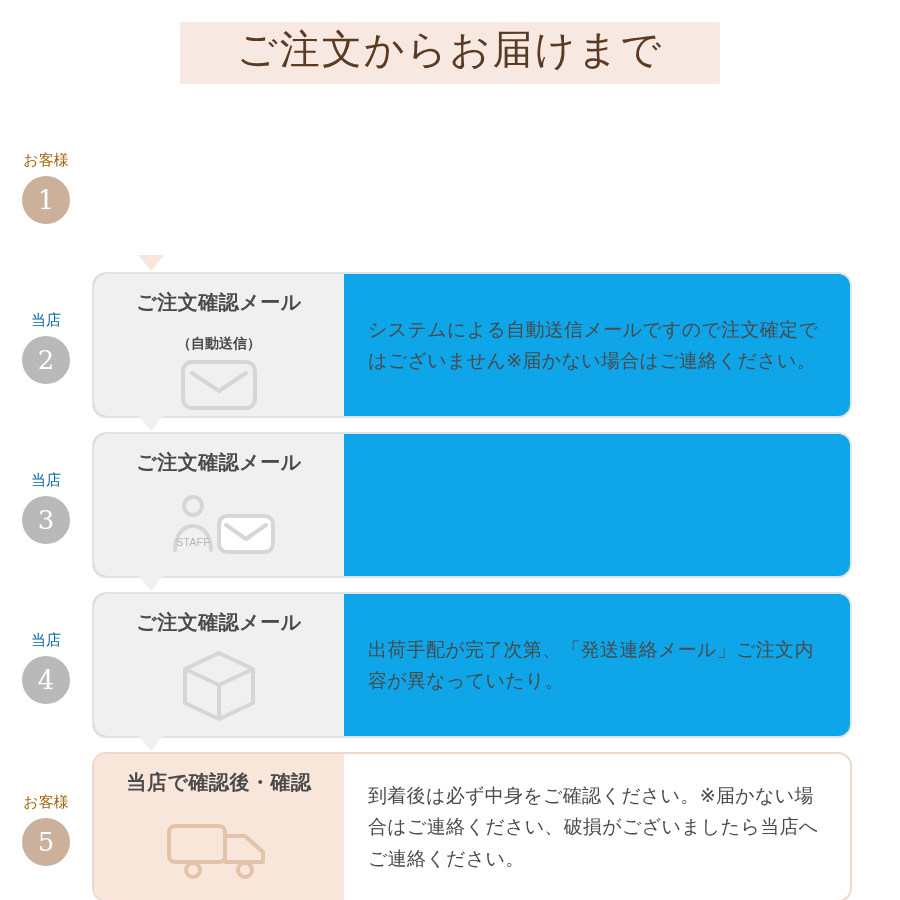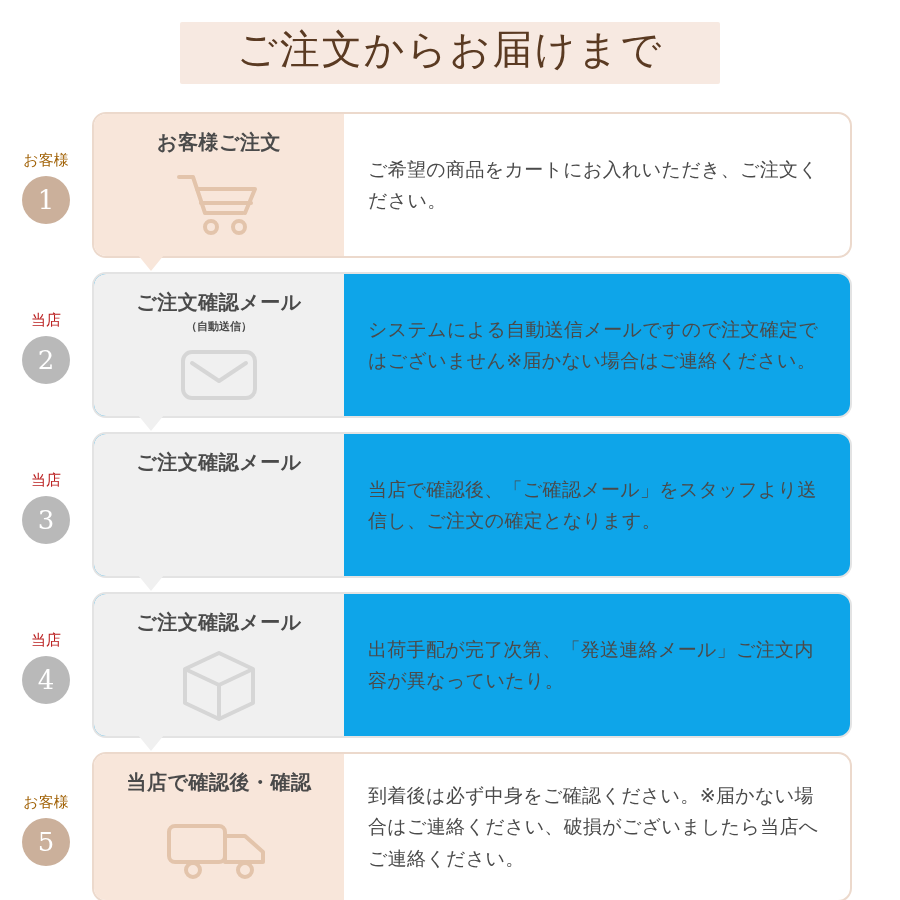--- a/index.html
+++ b/index.html
@@ -59,41 +59,41 @@
   .card-left{
     width:250px;flex:0 0 250px;
     display:flex;flex-direction:column;align-items:center;
     padding-top:16px;box-sizing:border-box;
   }
   .card-head{
     font-size:20px;font-weight:bold;color:#4a4a4a;letter-spacing:0.5px;
     text-align:center;line-height:1.25;
   }
   .card-sub{
-    font-size:11px;font-weight:bold;color:#4a4a4a;margin-top:4px;text-align:right;
+    font-size:14px;font-weight:bold;color:#4a4a4a;margin-top:20px;text-align:right;
   }
   .icon-wrap{flex:1 1 auto;display:flex;align-items:center;justify-content:center;width:100%;}
   .card-right{
     flex:1 1 auto;display:flex;align-items:center;
     padding:0 18px 0 24px;box-sizing:border-box;
   }
   .card-desc{
     font-size:19px;color:#4a4a4a;line-height:1.65;letter-spacing:0.3px;
   }
 
   
   .theme-beige .card{background:#ffffff;border:2px solid #ecd9cc;}
   .theme-beige .card-left{background:#f8e6da;}
   .theme-beige .num-circle{background:#cbb09b;}
   .theme-beige .role-label{color:#a16207;}
   
   .theme-gray .card{background:#0ea5e9;border:2px solid #e3e3e3;}
   .theme-gray .card-left{background:#f0f0f0;}
   .theme-gray .num-circle{background:#b9b9b9;}
-  .theme-gray .role-label{color:#b91c1c;}
+  .theme-gray .role-label{color:#0369a1;}
 
   
   .connector{
     position:absolute;left:138px;bottom:-15px;width:26px;height:18px;z-index:5;
   }
   .connector svg{display:block;}
 
   svg.icon{display:block;}
 </style>
 </head>
@@ -104,39 +104,20 @@
   <div class="title-band"></div>
   <div class="title-text">ご注文からお届けまで</div>
 
   <div class="steps">
 
     <div class="step theme-beige">
       <div class="role">
         <div class="role-label">お客様</div>
         <div class="num-circle">1</div>
       </div>
-      <div class="card">
-        <div class="card-left">
-          <div class="card-head">お客様ご注文</div>
-          <div class="icon-wrap">
-            <svg class="icon" width="96" height="74" viewBox="0 0 96 74">
-              <g fill="none" stroke="#e3c4ab" stroke-width="4" stroke-linecap="round" stroke-linejoin="round">
-                <path d="M8 8 h14 l12 36 h38"></path>
-                <path d="M26 20 h58 l-10 24"></path>
-                <path d="M30 34 h50"></path>
-              </g>
-              <circle cx="40" cy="58" r="6" fill="none" stroke="#e3c4ab" stroke-width="4"></circle>
-              <circle cx="68" cy="58" r="6" fill="none" stroke="#e3c4ab" stroke-width="4"></circle>
-            </svg>
-          </div>
-        </div>
-        <div class="card-right">
-          <div class="card-desc">ご希望の商品をカートにお入れいただき、ご注文ください。</div>
-        </div>
-      </div>
       <div class="connector">
         <svg width="26" height="18" viewBox="0 0 26 18">
             <path d="M0 0 H26 L13 16 Z" fill="#f8e6da"></path>
           </svg>
       </div>
     </div>
 
     <div class="step theme-gray">
       <div class="role">
         <div class="role-label">当店</div>
@@ -165,23 +146,29 @@
     </div>
 
     <div class="step theme-gray">
       <div class="role">
         <div class="role-label">当店</div>
         <div class="num-circle">3</div>
       </div>
       <div class="card">
         <div class="card-left">
           <div class="card-head">ご注文確認メール</div>
-        </div>
-        <div class="card-right">
-          <div class="card-desc">当店で確認後、「ご確認メール」をスタッフより送信し、ご注文の確定となります。</div>
+          <div class="icon-wrap">
+            <svg class="icon" width="116" height="64" viewBox="0 0 116 64">
+              <circle cx="32" cy="12" r="9" fill="none" stroke="#d6d6d6" stroke-width="4"></circle>
+              <path d="M14 56 c0-15 8-24 18-24 s18 9 18 24" fill="none" stroke="#d6d6d6" stroke-width="4" stroke-linecap="round"></path>
+              <text x="32" y="52" font-size="11" fill="#b6b6b6" text-anchor="middle" font-family="Liberation Sans, sans-serif">STAFF</text>
+              <rect x="58" y="22" width="54" height="36" rx="8" fill="#ffffff" stroke="#d6d6d6" stroke-width="4"></rect>
+              <path d="M65 31 L85 45 L105 31" fill="none" stroke="#d6d6d6" stroke-width="4" stroke-linecap="round" stroke-linejoin="round"></path>
+            </svg>
+          </div>
         </div>
       </div>
       <div class="connector">
         <svg width="26" height="18" viewBox="0 0 26 18">
             <path d="M0 0 H26 L13 16 Z" fill="#f0f0f0"></path>
           </svg>
       </div>
     </div>
 
     <div class="step theme-gray">

